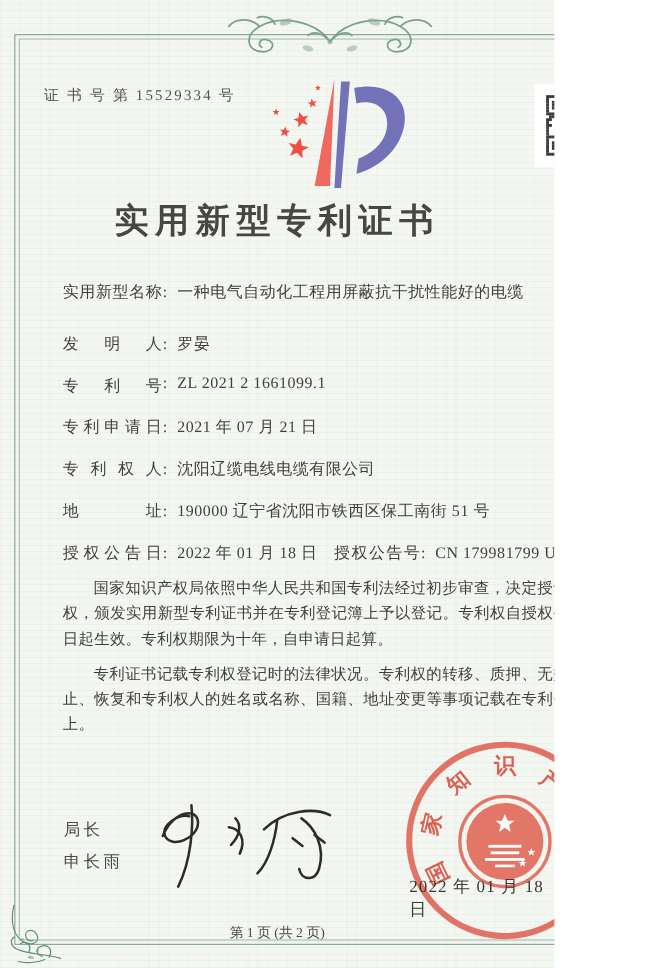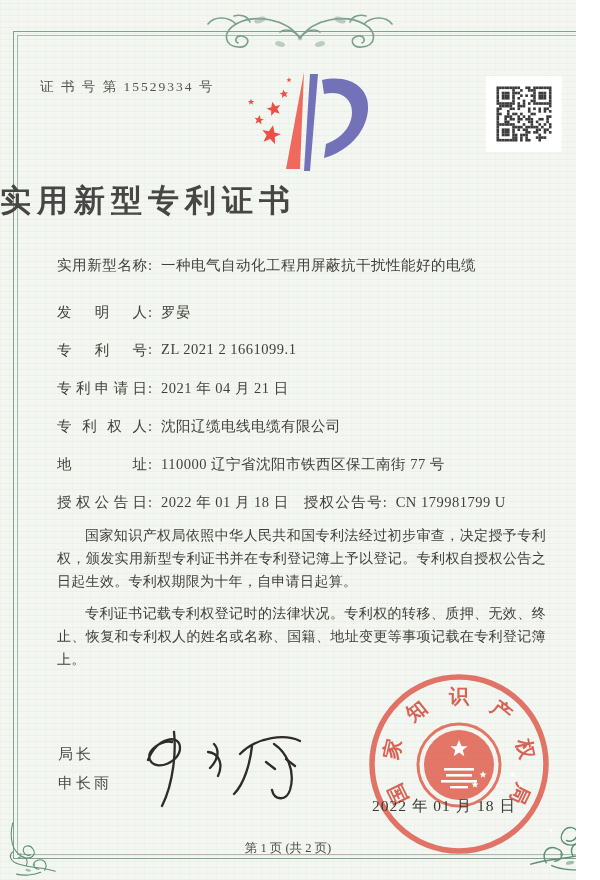--- a/index.html
+++ b/index.html
@@ -1,32 +1,32 @@
 <!DOCTYPE html>
 <html><head>
 <meta charset="utf-8">
 <style>
   html,body{margin:0;padding:0;}
   .page{
-    position:relative; width:576px; height:880px; overflow:hidden;
+    position:relative; width:504px; height:880px; overflow:hidden;
     background:
       repeating-linear-gradient(0deg, rgba(140,180,155,.09) 0 1px, transparent 1px 6px),
       repeating-linear-gradient(90deg, rgba(140,180,155,.05) 0 1px, transparent 1px 9px),
       #f4f7f1;
     font-family:"Liberation Serif","DejaVu Serif",serif;
     color:#413f3b;
   }
   .frame-outer{position:absolute; left:13px; top:31px; width:573px; height:828px;
     border:1.6px solid #84a08f; box-sizing:border-box; z-index:0;}
   .frame-inner{position:absolute; left:17px; top:35px; width:565px; height:820px;
     border:1px solid #a6bcae; box-sizing:border-box; z-index:0;}
   .cert-no{position:absolute; left:40px; top:78px; font-size:13.5px; letter-spacing:2px; color:#55534e; z-index:1;}
   .logo{position:absolute; left:238px; top:72px; width:142px; height:102px; z-index:1;}
   .qr{position:absolute; left:486px; top:76px; width:76px; height:76px; background:#fff; z-index:1;}
-  .title{position:absolute; left:0; right:0; top:180px; 
+  .title{position:absolute; left:0; right:0; top:180px; text-align:center;
     font-size:31px; font-weight:600; letter-spacing:6px; color:#474645; z-index:1;}
   .row{position:absolute; left:57px; white-space:nowrap; font-size:14.5px; z-index:1;}
   .flabel{display:inline-block; width:90px; text-align:justify; text-align-last:justify; vertical-align:top;}
   .fcolon{margin-left:1px;}
   .fval{margin-left:9px; letter-spacing:.5px;}
   .half{display:inline-block; width:243px;}
   .paras{position:absolute; left:57px; top:524px; width:489px; z-index:1;}
   .paras p{margin:0 0 9px 0; font-size:14px; line-height:23px; text-indent:2em;
     color:#403e3a; text-align:justify; letter-spacing:.3px;}
   .sig-title{position:absolute; left:58px; top:745px; font-size:15px; letter-spacing:3px; color:#4a4945; z-index:2;}
@@ -315,27 +315,27 @@
   <div class="row" style="top:256px">
     <span class="flabel">实用新型名称</span><span class="fcolon">:</span><span class="fval">一种电气自动化工程用屏蔽抗干扰性能好的电缆</span>
   </div>
   <div class="row" style="top:303px">
     <span class="flabel">发明人</span><span class="fcolon">:</span><span class="fval">罗晏</span>
   </div>
   <div class="row" style="top:341px">
     <span class="flabel">专利号</span><span class="fcolon">:</span><span class="fval">ZL 2021 2 1661099.1</span>
   </div>
   <div class="row" style="top:379px">
-    <span class="flabel">专利申请日</span><span class="fcolon">:</span><span class="fval">2021 年 04 月 21 日</span>
+    <span class="flabel">专利申请日</span><span class="fcolon">:</span><span class="fval">2021 年 07 月 21 日</span>
   </div>
   <div class="row" style="top:417px">
     <span class="flabel">专利权人</span><span class="fcolon">:</span><span class="fval">沈阳辽缆电线电缆有限公司</span>
   </div>
   <div class="row" style="top:455px">
-    <span class="flabel">地址</span><span class="fcolon">:</span><span class="fval">110000 辽宁省沈阳市铁西区保工南街 77 号</span>
+    <span class="flabel">地址</span><span class="fcolon">:</span><span class="fval">190000 辽宁省沈阳市铁西区保工南街 51 号</span>
   </div>
   <div class="row" style="top:493px">
     <span class="half">
       <span class="flabel">授权公告日</span><span class="fcolon">:</span><span class="fval">2022 年 01 月 18 日</span>
     </span><span>
       <span class="flabel" style="width:78px">授权公告号</span><span class="fcolon">:</span><span class="fval">CN 179981799 U</span>
     </span>
   </div>
 
   <div class="paras">

